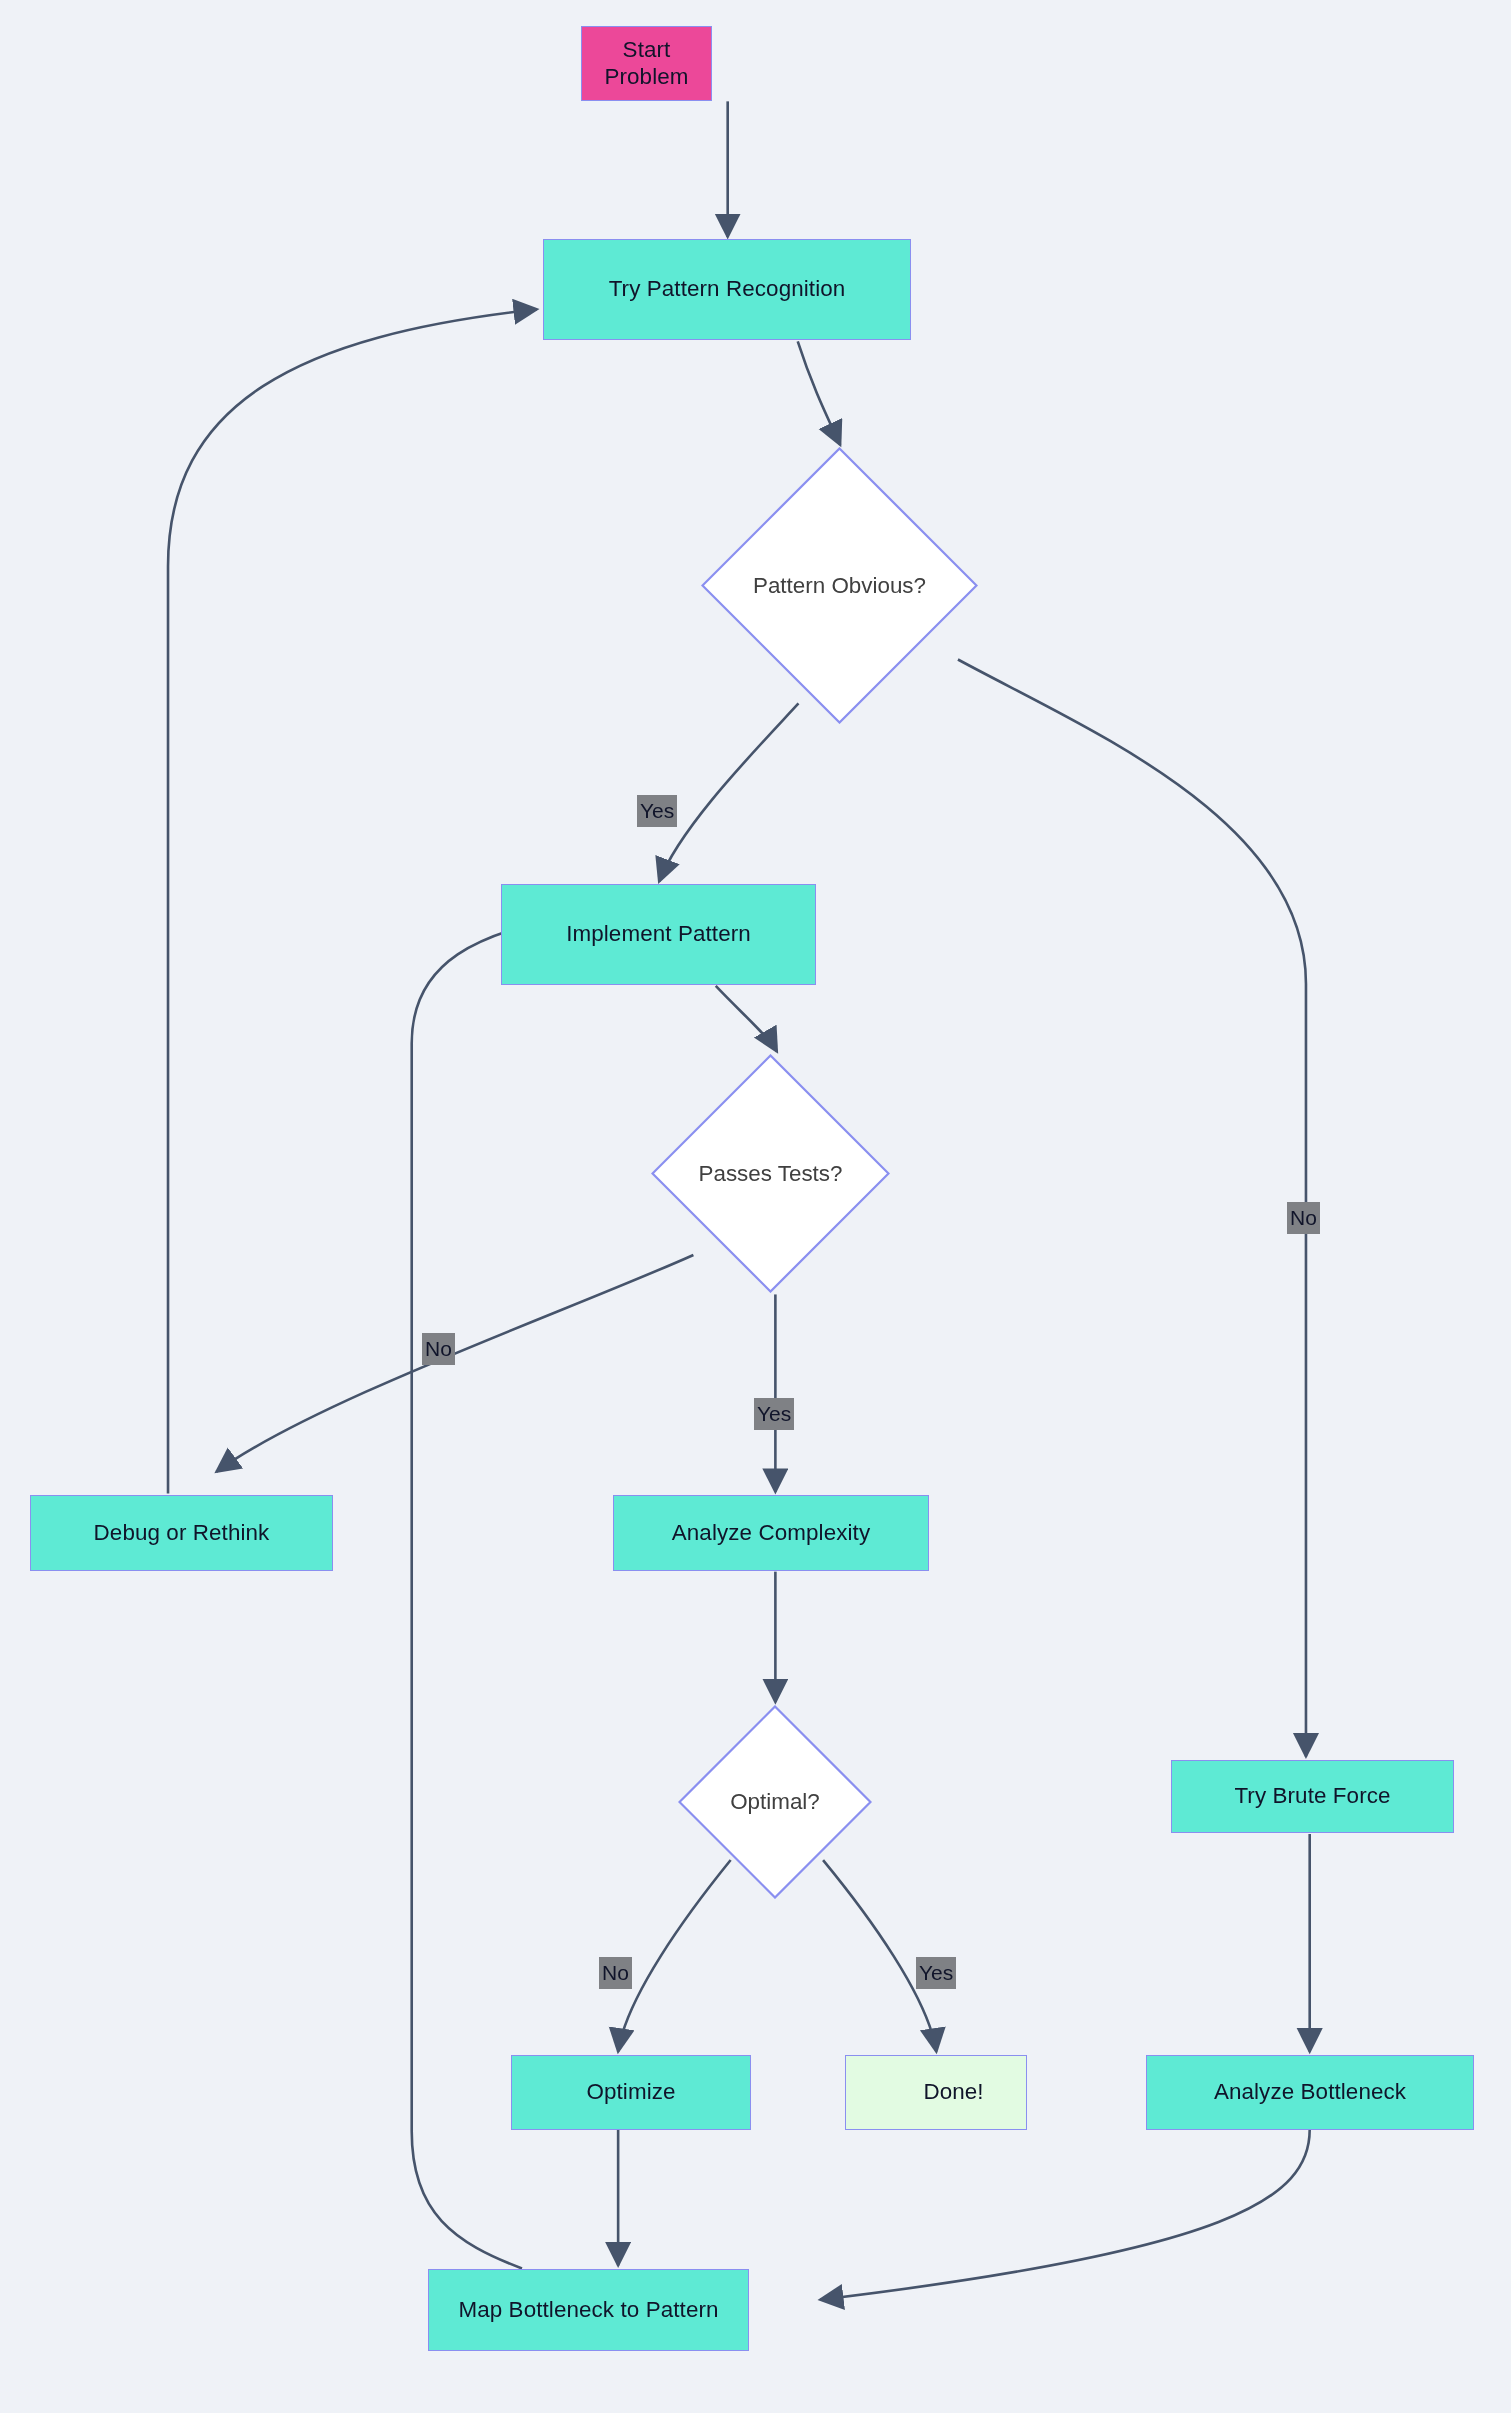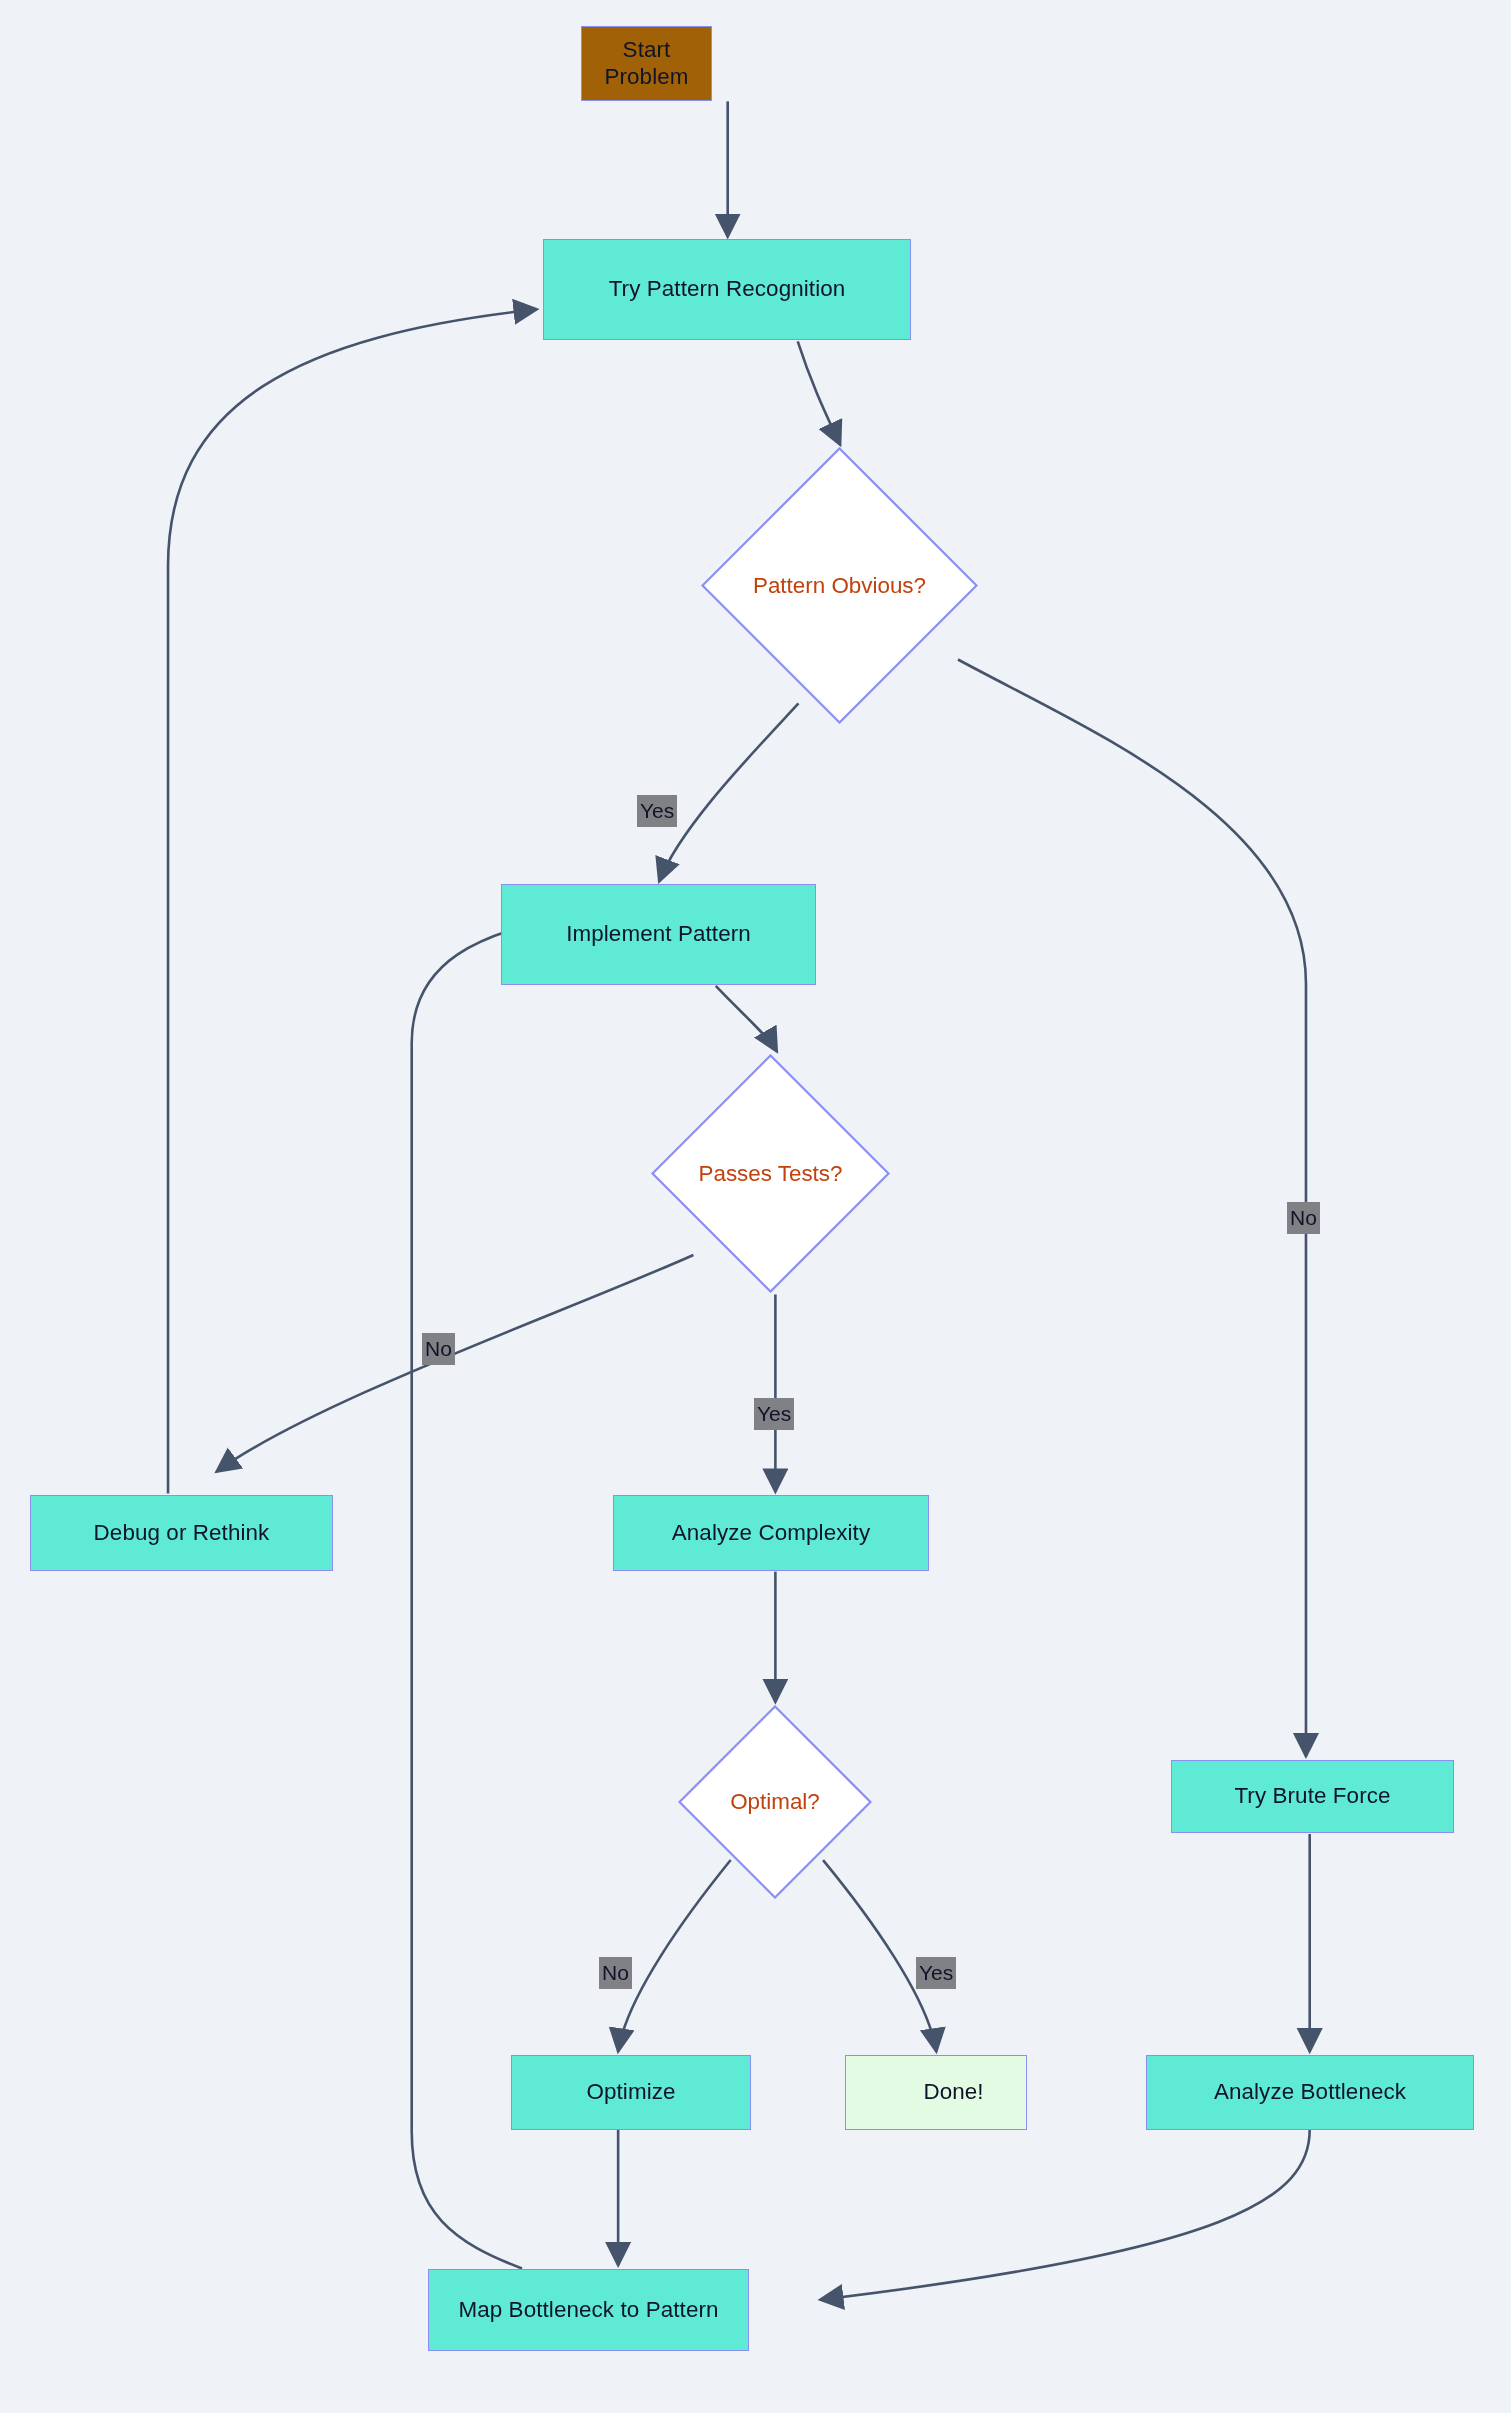--- a/index.html
+++ b/index.html
@@ -31,21 +31,21 @@
     justify-content: center;
     border: 1.5px solid #8a8ff0;
     background: #5eead4;
     color: #10142a;
     font-size: 22.4px;
     line-height: 1.2;
     text-align: center;
     letter-spacing: 0.1px;
   }
   .node.start {
-    background: #a16207;
+    background: #ec4899;
   }
   .node.done {
     background: #e2fbe2;
     padding-left: 35px;
   }
   .diamond-wrap {
     position: absolute;
   }
   .diamond-wrap svg {
     position: absolute;
@@ -55,21 +55,21 @@
   }
   .diamond-label {
     position: absolute;
     left: 0;
     top: 0;
     width: 100%;
     height: 100%;
     display: flex;
     align-items: center;
     justify-content: center;
-    color: #c2410c;
+    color: #404040;
     font-size: 22.4px;
     font-family: "Liberation Sans", sans-serif;
     text-align: center;
     pointer-events: none;
   }
   .edge-label {
     position: absolute;
     background: #7f8185;
     color: #10142a;
     font-size: 21px;

